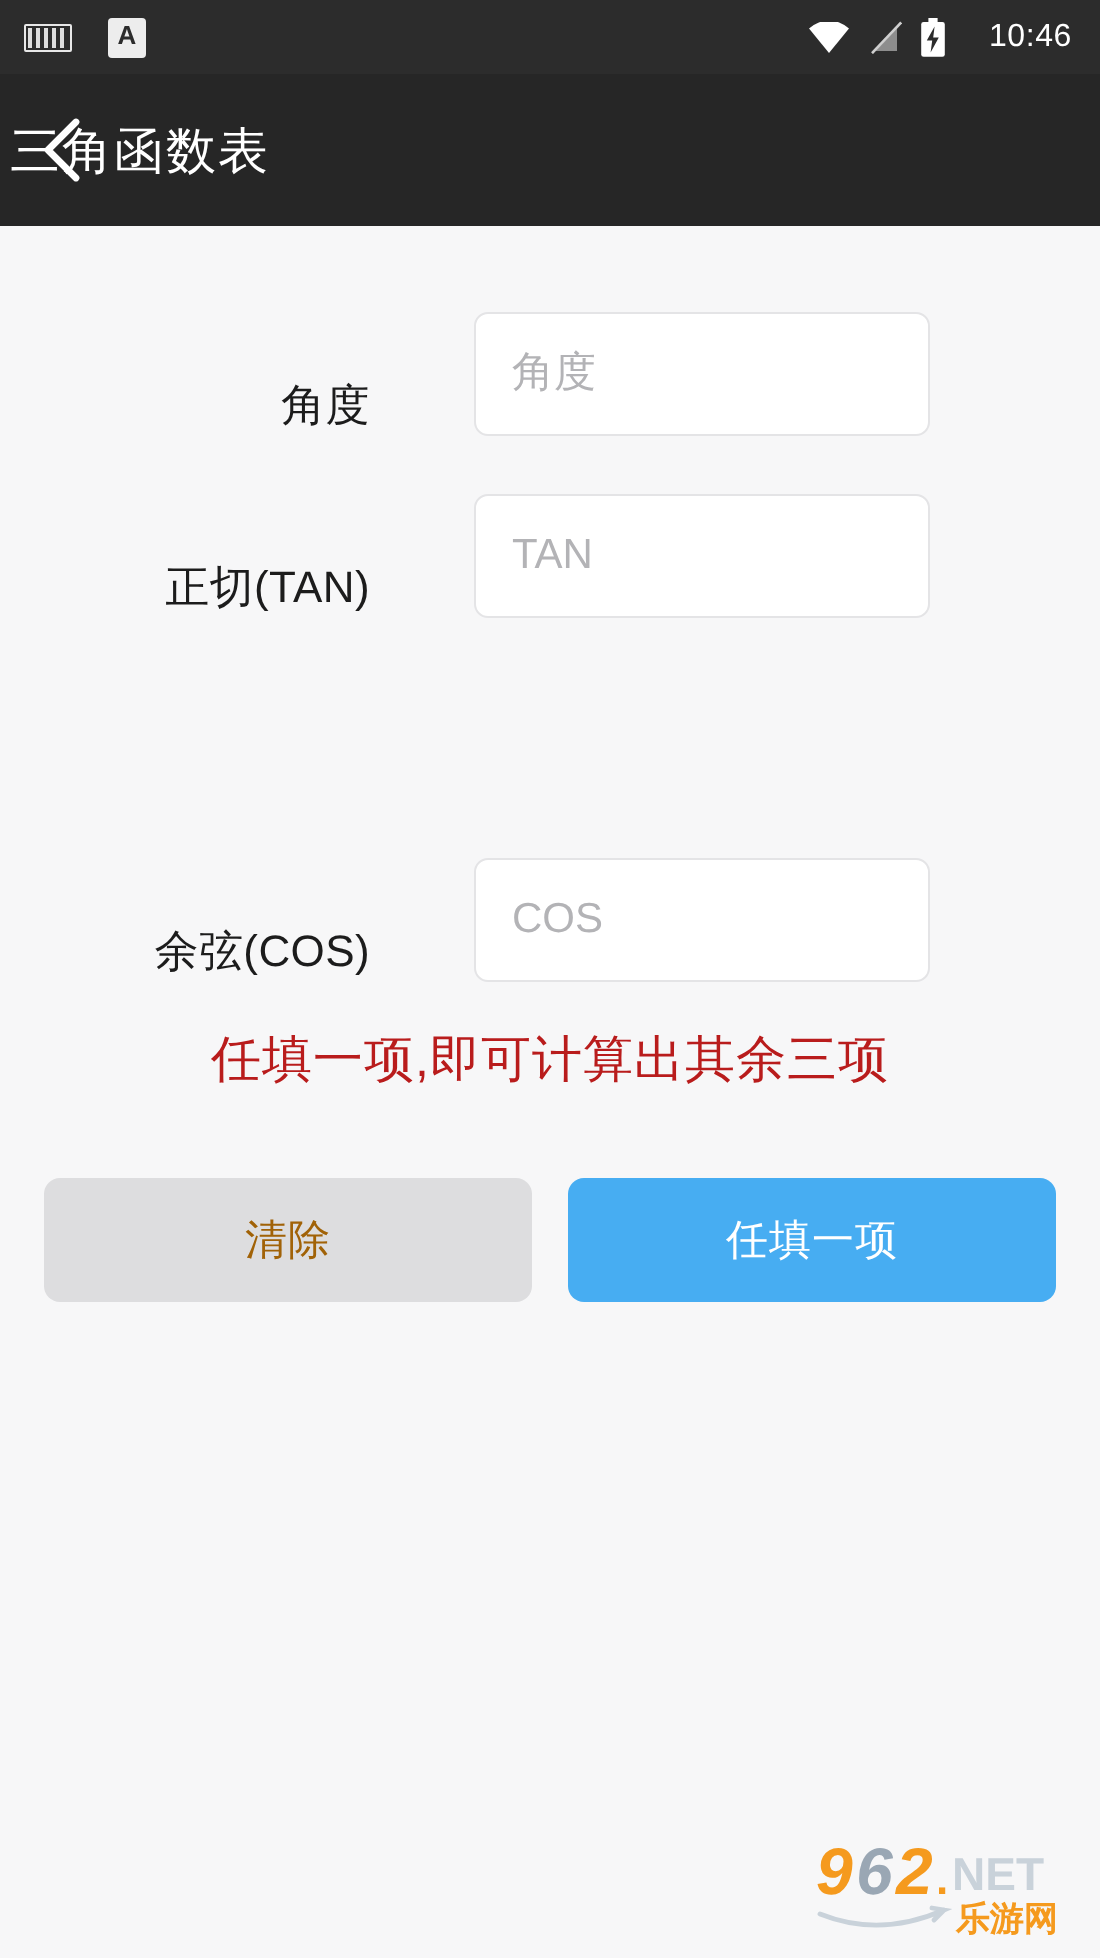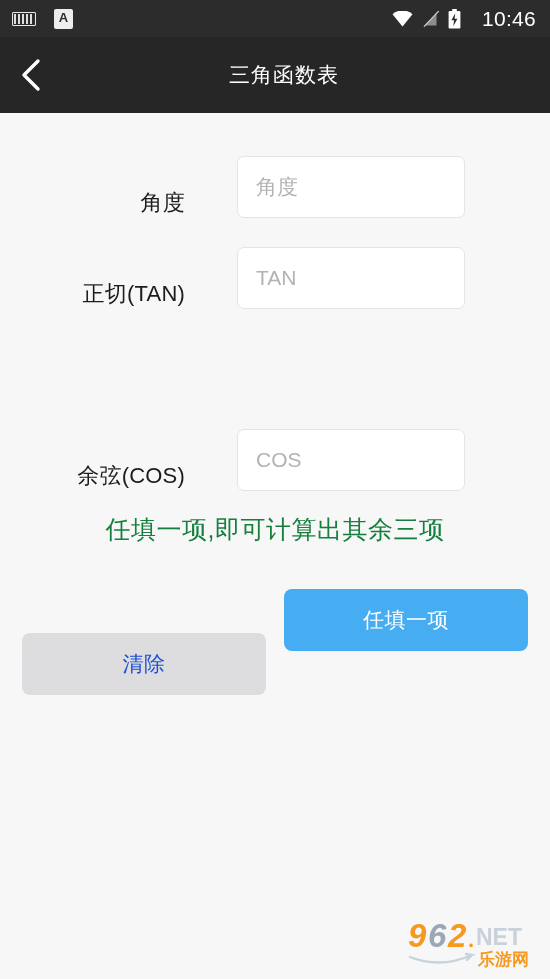--- a/index.html
+++ b/index.html
@@ -53,21 +53,21 @@
     line-height: 1;
     padding-bottom: 2px;
   }
 
   .wifi-icon { width: 21px; height: 16px; position: relative; }
   .wifi-icon svg { display: block; }
   .signal-icon { width: 17px; height: 17px; position: relative; }
   .battery-icon { width: 13px; height: 20px; position: relative; }
   .clock {
     color: #ffffff;
-    font-size: 21px;
+    font-size: 16px;
     letter-spacing: .3px;
     line-height: 1;
     margin-left: 12px;
   }
 
   
   .header {
     height: 76px;
     width: 100%;
     background: #262626;
@@ -79,24 +79,24 @@
     width: 62px;
     height: 76px;
     display: flex;
     align-items: center;
     justify-content: center;
     cursor: pointer;
   }
   .back-btn svg { display: block; }
   .header-title {
     position: absolute;
-    left: 18px; right: 0;
-    text-align: center;
+    left: 5px; right: 0;
+    text-align: left;
     color: #ffffff;
-    font-size: 21px;
+    font-size: 25px;
     letter-spacing: 1px;
     pointer-events: none;
   }
 
   
   .form {
     padding-top: 14px;
   }
   .field-row {
     display: flex;
@@ -124,21 +124,21 @@
     color: #2a2a2a;
     padding: 0 18px;
     font-family: "Liberation Sans", "DejaVu Sans", sans-serif;
     outline: none;
   }
   .field-input::placeholder { color: #b3b3b6; }
 
   .hint {
     text-align: center;
     font-size: 25px;
-    color: #15803d;
+    color: #b91c1c;
     margin-top: 22px;
     letter-spacing: .5px;
   }
 
   .button-row {
     display: flex;
     gap: 18px;
     padding: 0 22px;
     margin-top: 43px;
   }
@@ -147,22 +147,21 @@
     height: 62px;
     border: none;
     border-radius: 8px;
     font-size: 21px;
     font-family: "Liberation Sans", "DejaVu Sans", sans-serif;
     cursor: pointer;
     letter-spacing: .5px;
   }
   .btn-clear {
     background: #dddddf;
-    color: #1d4ed8;
-    margin-top: 44px;
+    color: #a16207;
   }
   .btn-calc {
     background: #47adf2;
     color: #ffffff;
   }
 
   
   .watermark {
     position: absolute;
     right: 8px;

